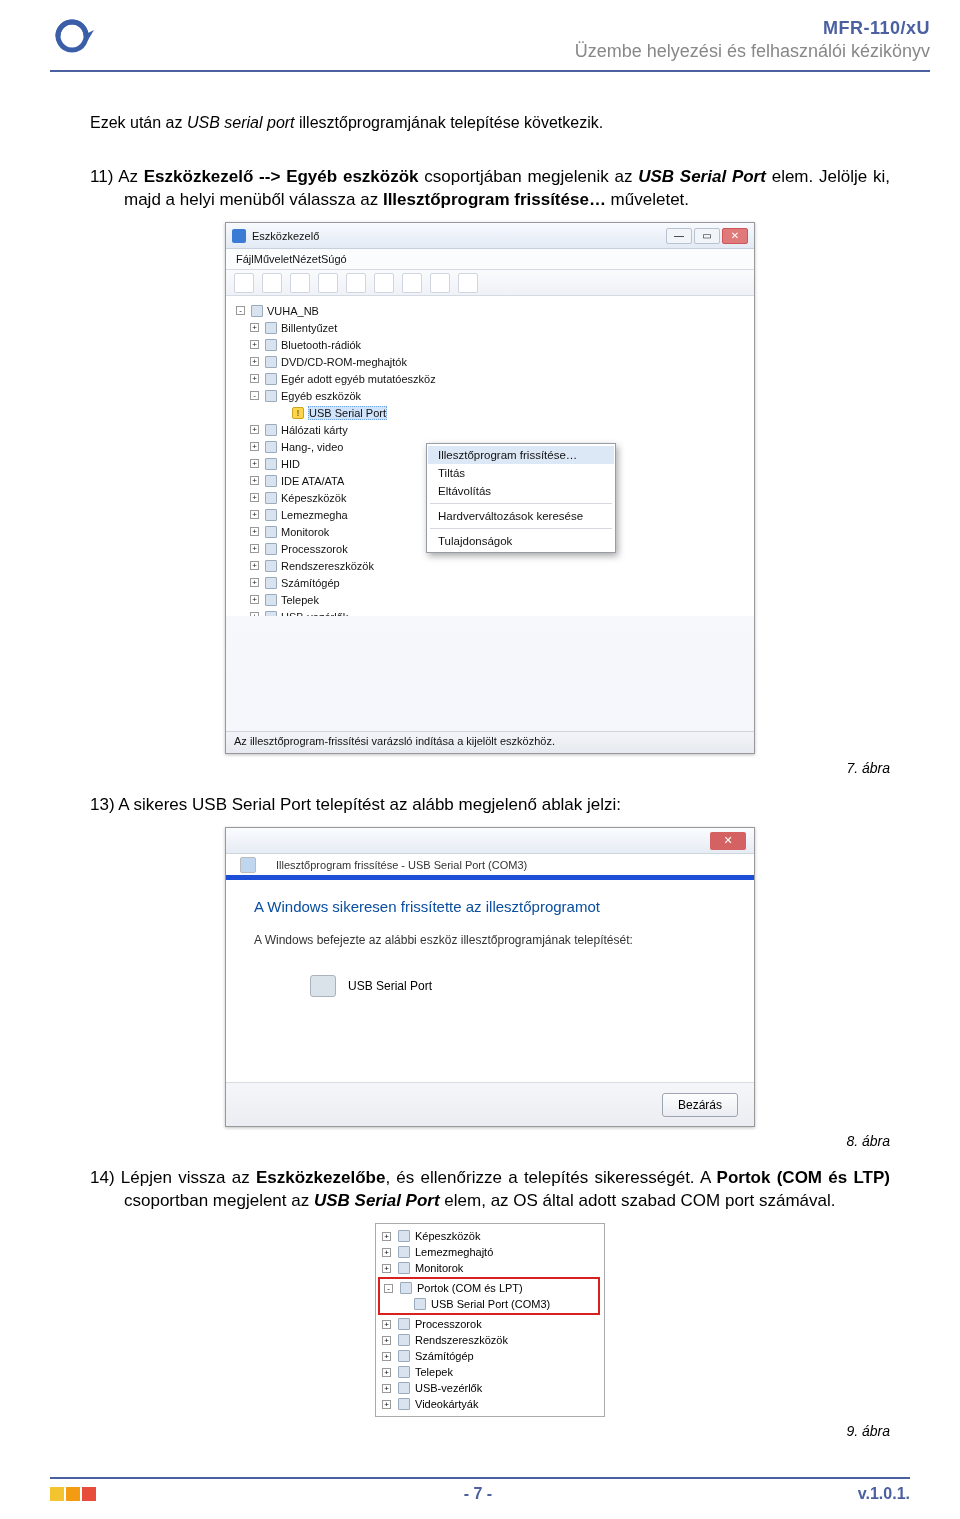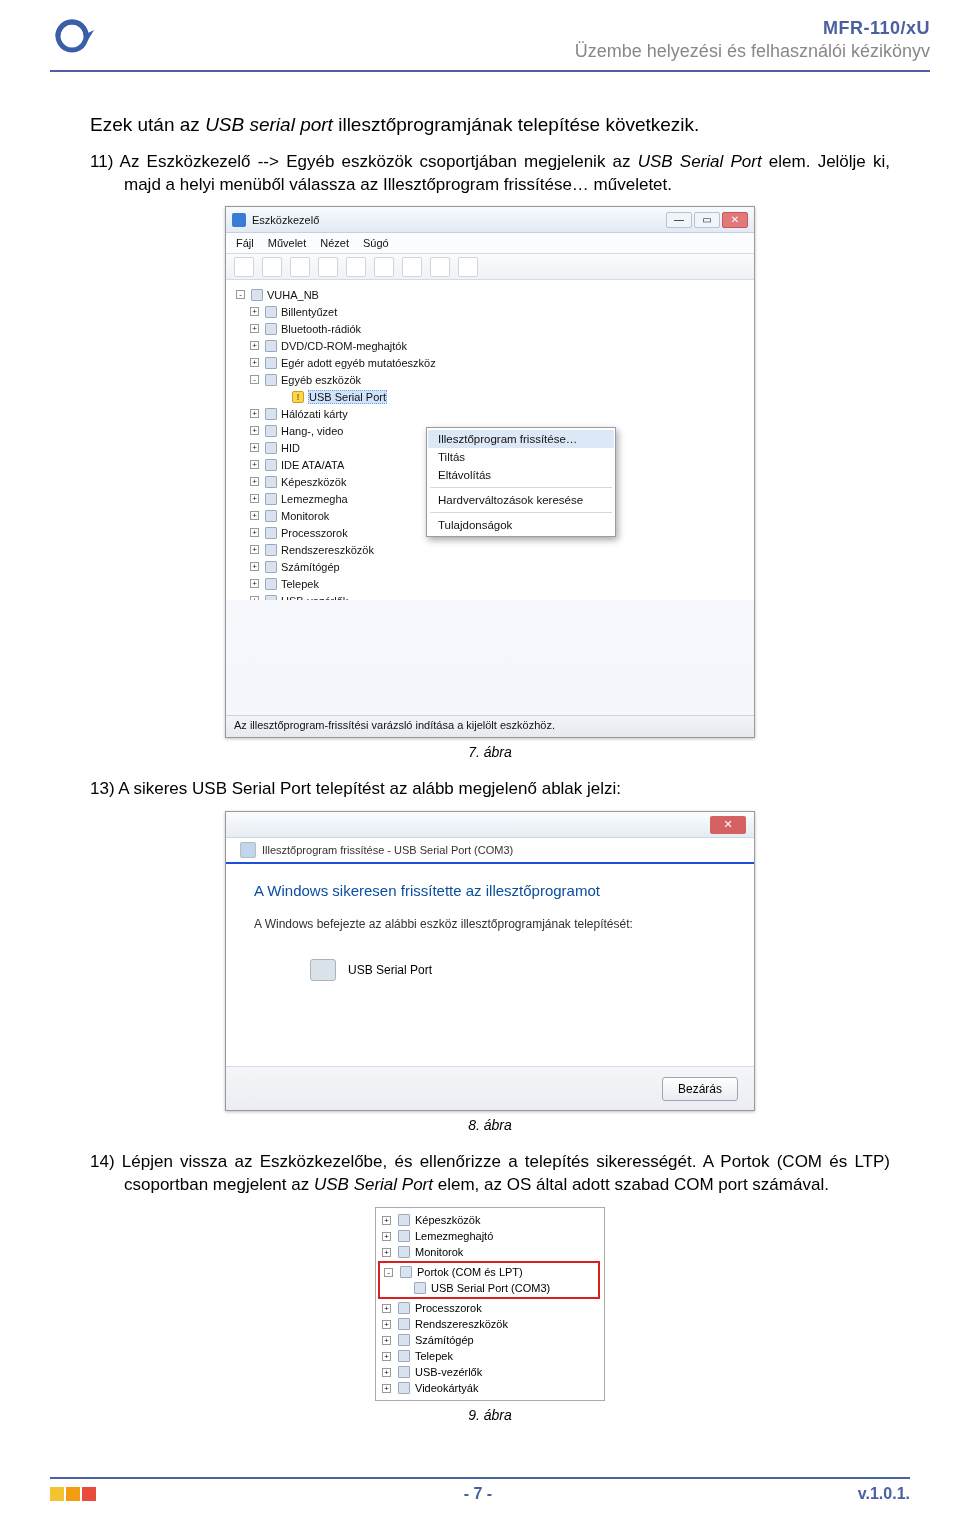--- a/index.html
+++ b/index.html
@@ -40,37 +40,37 @@
     font-size: 18px;
     margin-top: 2px;
   }
   .hdr-rule {
     border: none;
     border-top: 2px solid #4a60a0;
     margin: 4px 0 40px 0;
   }
   .content { padding: 0 40px; }
   .para {
-    font-size: 19px;
+    font-size: 16px;
     line-height: 1.4;
-    margin: 0 0 12px 0;
+    margin: 0 0 32px 0;
     text-align: justify;
   }
   .italic { font-style: italic; }
-  .bold { font-weight: normal; }
+  .bold { font-weight: bold; }
   .numitem {
     font-size: 17px;
     line-height: 1.35;
     margin: 0 0 10px 0;
     padding-left: 34px;
     text-indent: -34px;
     text-align: justify;
   }
   .caption {
-    text-align: center;
+    text-align: right;
     font-style: italic;
     font-size: 14px;
     margin: 6px 0 18px 0;
   }
 
   
   .shot1 {
     width: 530px; height: 532px;
     margin: 10px auto 4px auto;
     border: 1px solid #999;
@@ -102,21 +102,20 @@
     border: 1px solid #b8c2d0;
     border-radius: 2px;
     background: #f1f4f9;
     font-size: 10px;
     text-align: center; line-height: 14px;
     cursor: pointer;
   }
   .winbtn.close { background:#e07a7a;color:#fff;border-color:#c55;}
   .menubar {
     display: flex;
-    gap: 14px;
     padding: 4px 10px;
     border-bottom: 1px solid #d6dbe3;
     background:#fbfcfe;
   }
   .toolbar {
     display: flex;
     align-items: center;
     gap: 8px;
     padding: 4px 8px;
     border-bottom: 1px solid #d6dbe3;
@@ -200,22 +199,22 @@
     border-bottom:1px solid #cfd5dd;
     display:flex; align-items:center; padding:0 8px;
   }
   .dlgbar .closex {
     margin-left:auto; width:36px;height:18px;
     background:#d56262;color:#fff;border-radius:2px;
     text-align:center;font-size:11px;line-height:17px;cursor:pointer;
   }
   .dlgpath{
     height:26px; padding:4px 14px; font-size:11px; color:#333;
-    display:flex; align-items:center; gap:6px;
-    border-bottom:2px solid #1d4ed8;
+    display:flex; align-items:center; gap:20px;
+    border-bottom:5px solid #1d4ed8;
   }
   .dlgicon {
     width:16px;height:16px;border:1px solid #bbb;
     border-radius:2px;background:#bfd7ee;flex:none;
   }
   .dlgbody { padding: 18px 28px; }
   .dlgheading {
     color:#0a4ea0; font-size:15px; margin-bottom:18px;
   }
   .dlgtext { color:#333; font-size:12px; margin-bottom:22px; }

